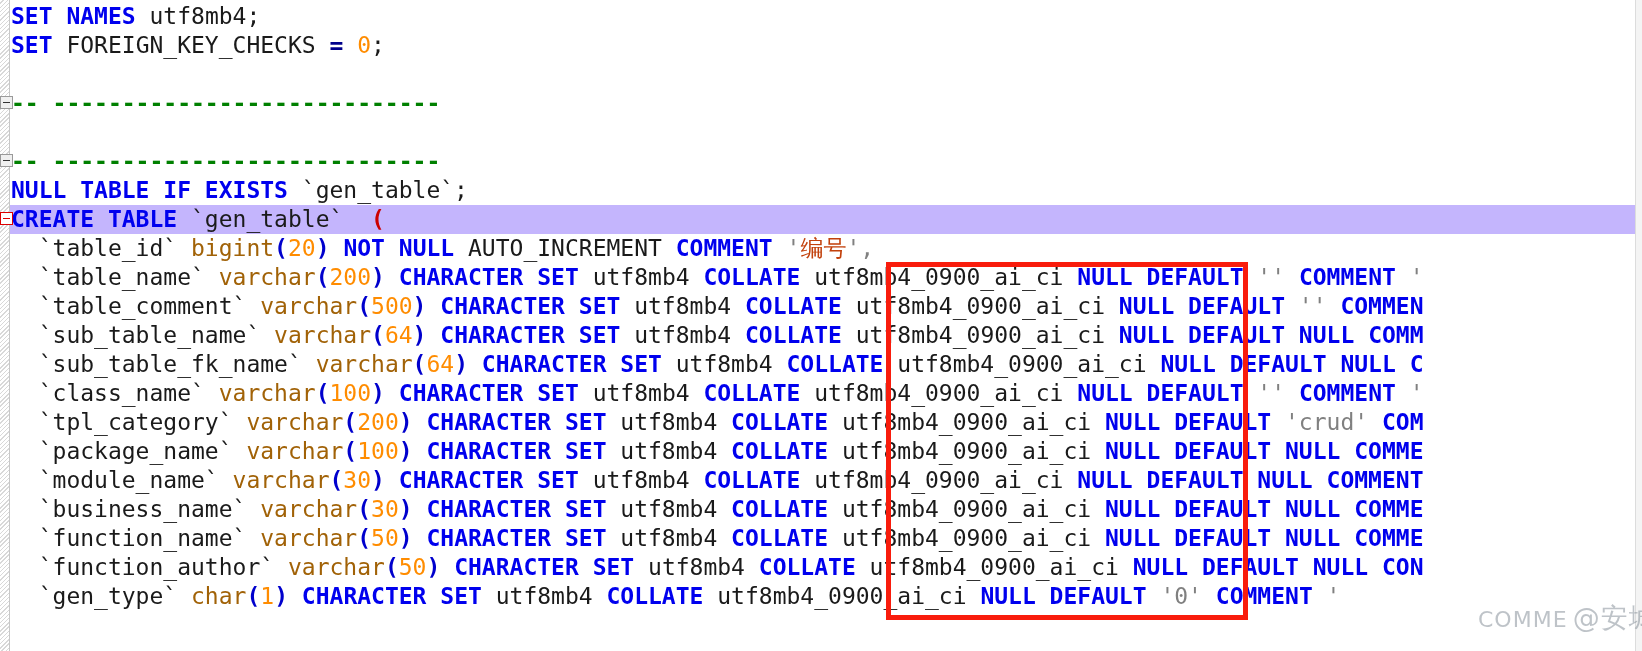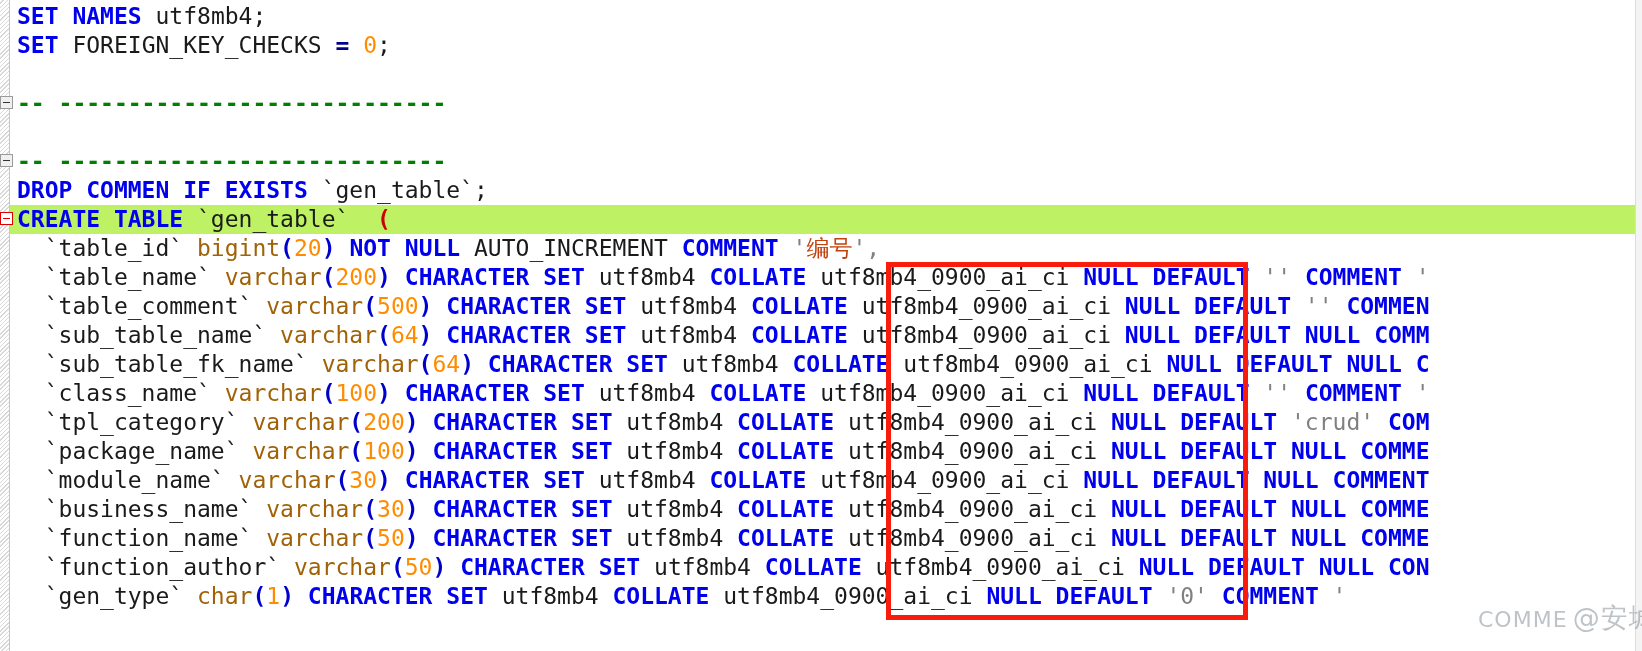--- a/index.html
+++ b/index.html
@@ -54,26 +54,25 @@
     white-space: pre;
     font-size: 23px;
     letter-spacing: 0px;
     font-family: "DejaVu Sans Mono", "Liberation Mono", monospace;
     color: #000000;
   }
   .line .txt {
     position: relative;
     left: 11px;
     display: inline-block;
-    padding-left: 6px;
   }
 
   
   .line.hl {
-    background: #bef264;
+    background: #c4b5fd;
     width: 1642px;
   }
 
   
   .kw   { color: #0000ee; font-weight: bold; }
   .kw2  { color: #00008b; font-weight: bold; }
   .type { color: #a16207; }
   .num  { color: #ff8c00; }
   .str  { color: #808080; }
   .cmt  { color: #008000; font-weight: bold; }
@@ -148,21 +147,21 @@
 
   <div class="gutter"></div>
   <div class="vscroll"></div>
 
   <div class="code-area">
       <div class="line" style="top: 2px;"><span class="txt"><span class="kw">SET</span><span class="plain"> </span><span class="kw">NAMES</span><span class="plain"> utf8mb4</span><span class="plain">;</span></span></div>
       <div class="line" style="top: 31px;"><span class="txt"><span class="kw">SET</span><span class="plain"> FOREIGN_KEY_CHECKS </span><span class="kw2">=</span><span class="plain"> </span><span class="num">0</span><span class="plain">;</span></span></div>
       <div class="line" style="top: 60px;"><span class="txt"></span></div>
       <div class="line" style="top: 89px;"><span class="txt"><span class="cmt">-- ----------------------------</span></span></div>
       <div class="line" style="top: 147px;"><span class="txt"><span class="cmt">-- ----------------------------</span></span></div>
-      <div class="line" style="top: 176px;"><span class="txt"><span class="kw">DROP COMMEN IF EXISTS</span><span class="plain"> `gen_table`;</span></span></div>
+      <div class="line" style="top: 176px;"><span class="txt"><span class="kw">NULL TABLE IF EXISTS</span><span class="plain"> `gen_table`;</span></span></div>
       <div class="line hl" style="top: 205px;"><span class="txt"><span class="kw">CREATE TABLE</span><span class="plain"> `gen_table`  </span><span class="redparen">(</span></span></div>
       <div class="line" style="top: 234px;"><span class="txt"><span class="plain">  `table_id` </span><span class="type">bigint</span><span class="paren">(</span><span class="num">20</span><span class="paren">)</span><span class="plain"> </span><span class="kw">NOT NULL</span><span class="plain"> AUTO_INCREMENT </span><span class="kw">COMMENT</span><span class="str"> '</span><span class="cjk">编号</span><span class="str">',</span></span></div>
       <div class="line" style="top: 263px;"><span class="txt"><span class="plain">  `table_name` </span><span class="type">varchar</span><span class="paren">(</span><span class="num">200</span><span class="paren">)</span><span class="plain"> </span><span class="kw">CHARACTER SET</span><span class="plain"> utf8mb4 </span><span class="kw">COLLATE</span><span class="plain"> utf8mb4_0900_ai_ci </span><span class="kw">NULL DEFAULT</span><span class="str"> ''</span><span class="plain"> </span><span class="kw">COMMENT</span><span class="str"> '</span></span></div>
       <div class="line" style="top: 292px;"><span class="txt"><span class="plain">  `table_comment` </span><span class="type">varchar</span><span class="paren">(</span><span class="num">500</span><span class="paren">)</span><span class="plain"> </span><span class="kw">CHARACTER SET</span><span class="plain"> utf8mb4 </span><span class="kw">COLLATE</span><span class="plain"> utf8mb4_0900_ai_ci </span><span class="kw">NULL DEFAULT</span><span class="str"> ''</span><span class="plain"> </span><span class="kw">COMMEN</span></span></div>
       <div class="line" style="top: 321px;"><span class="txt"><span class="plain">  `sub_table_name` </span><span class="type">varchar</span><span class="paren">(</span><span class="num">64</span><span class="paren">)</span><span class="plain"> </span><span class="kw">CHARACTER SET</span><span class="plain"> utf8mb4 </span><span class="kw">COLLATE</span><span class="plain"> utf8mb4_0900_ai_ci </span><span class="kw">NULL DEFAULT NULL</span><span class="plain"> </span><span class="kw">COMM</span></span></div>
       <div class="line" style="top: 350px;"><span class="txt"><span class="plain">  `sub_table_fk_name` </span><span class="type">varchar</span><span class="paren">(</span><span class="num">64</span><span class="paren">)</span><span class="plain"> </span><span class="kw">CHARACTER SET</span><span class="plain"> utf8mb4 </span><span class="kw">COLLATE</span><span class="plain"> utf8mb4_0900_ai_ci </span><span class="kw">NULL DEFAULT NULL</span><span class="plain"> </span><span class="kw">C</span></span></div>
       <div class="line" style="top: 379px;"><span class="txt"><span class="plain">  `class_name` </span><span class="type">varchar</span><span class="paren">(</span><span class="num">100</span><span class="paren">)</span><span class="plain"> </span><span class="kw">CHARACTER SET</span><span class="plain"> utf8mb4 </span><span class="kw">COLLATE</span><span class="plain"> utf8mb4_0900_ai_ci </span><span class="kw">NULL DEFAULT</span><span class="str"> ''</span><span class="plain"> </span><span class="kw">COMMENT</span><span class="str"> '</span></span></div>
       <div class="line" style="top: 408px;"><span class="txt"><span class="plain">  `tpl_category` </span><span class="type">varchar</span><span class="paren">(</span><span class="num">200</span><span class="paren">)</span><span class="plain"> </span><span class="kw">CHARACTER SET</span><span class="plain"> utf8mb4 </span><span class="kw">COLLATE</span><span class="plain"> utf8mb4_0900_ai_ci </span><span class="kw">NULL DEFAULT</span><span class="str"> 'crud'</span><span class="plain"> </span><span class="kw">COM</span></span></div>
       <div class="line" style="top: 437px;"><span class="txt"><span class="plain">  `package_name` </span><span class="type">varchar</span><span class="paren">(</span><span class="num">100</span><span class="paren">)</span><span class="plain"> </span><span class="kw">CHARACTER SET</span><span class="plain"> utf8mb4 </span><span class="kw">COLLATE</span><span class="plain"> utf8mb4_0900_ai_ci </span><span class="kw">NULL DEFAULT NULL</span><span class="plain"> </span><span class="kw">COMME</span></span></div>
       <div class="line" style="top: 466px;"><span class="txt"><span class="plain">  `module_name` </span><span class="type">varchar</span><span class="paren">(</span><span class="num">30</span><span class="paren">)</span><span class="plain"> </span><span class="kw">CHARACTER SET</span><span class="plain"> utf8mb4 </span><span class="kw">COLLATE</span><span class="plain"> utf8mb4_0900_ai_ci </span><span class="kw">NULL DEFAULT NULL</span><span class="plain"> </span><span class="kw">COMMENT</span></span></div>

